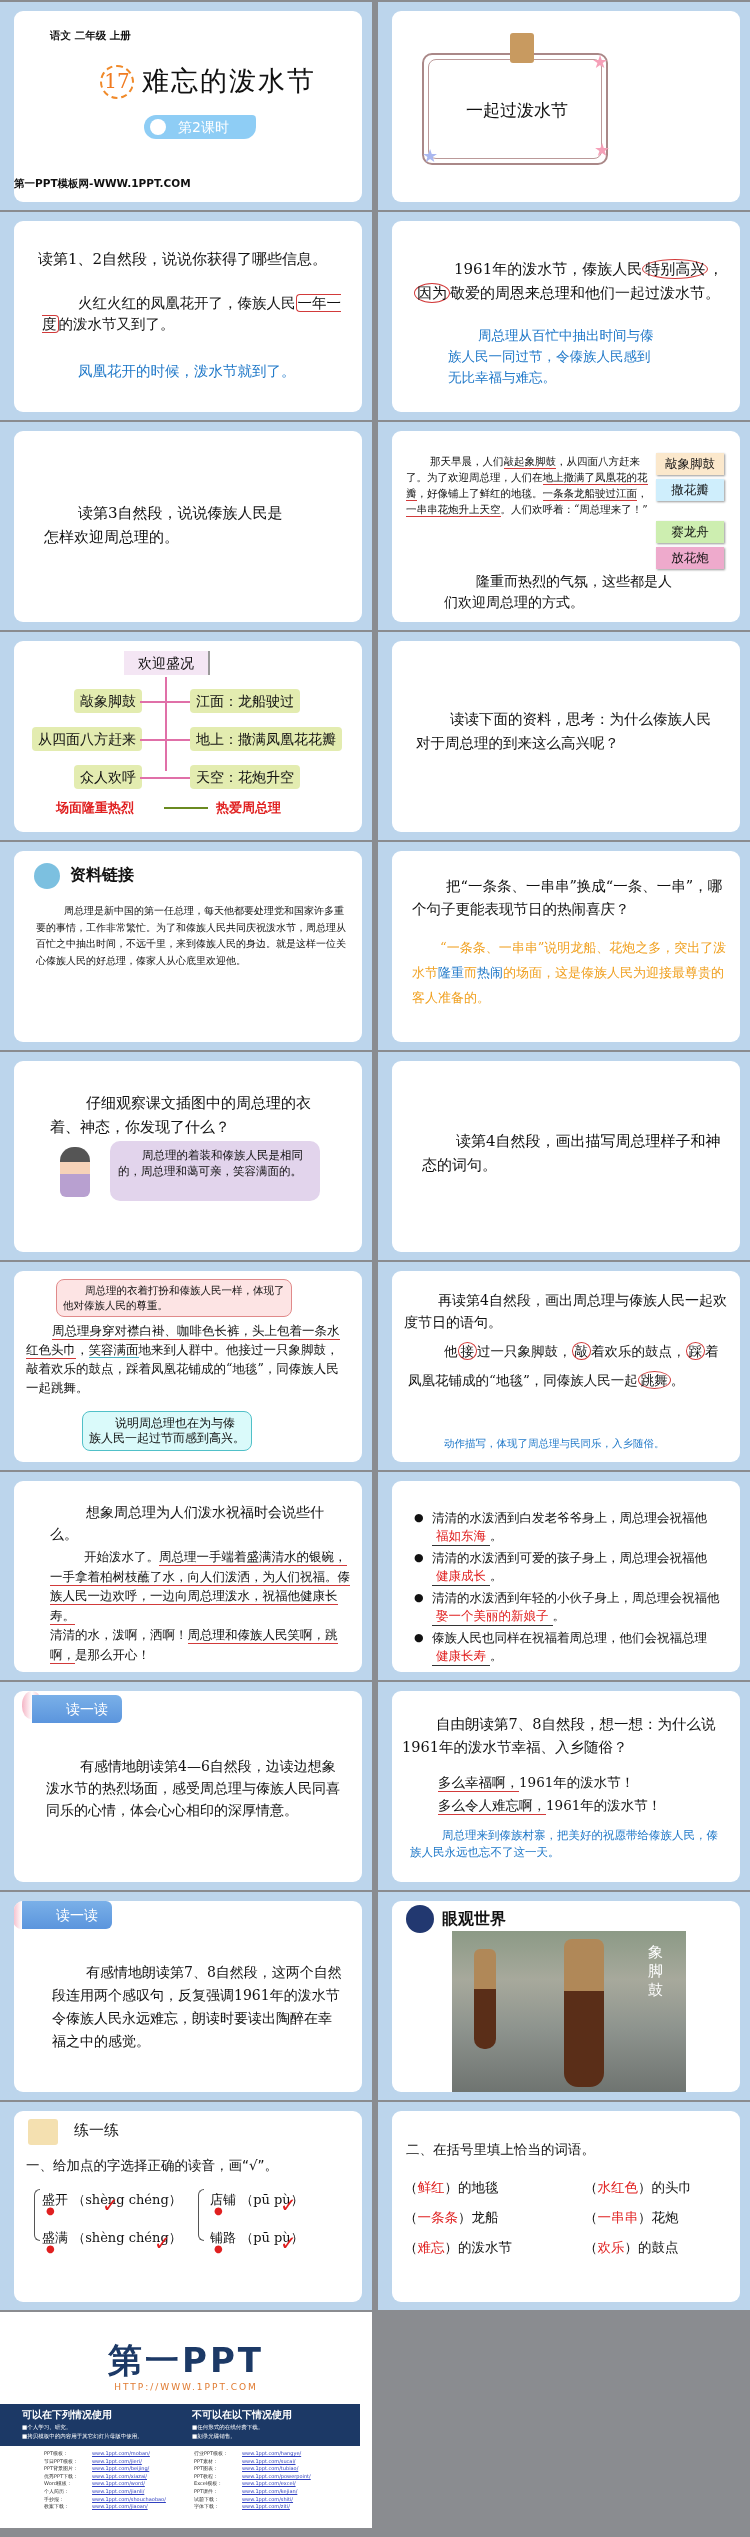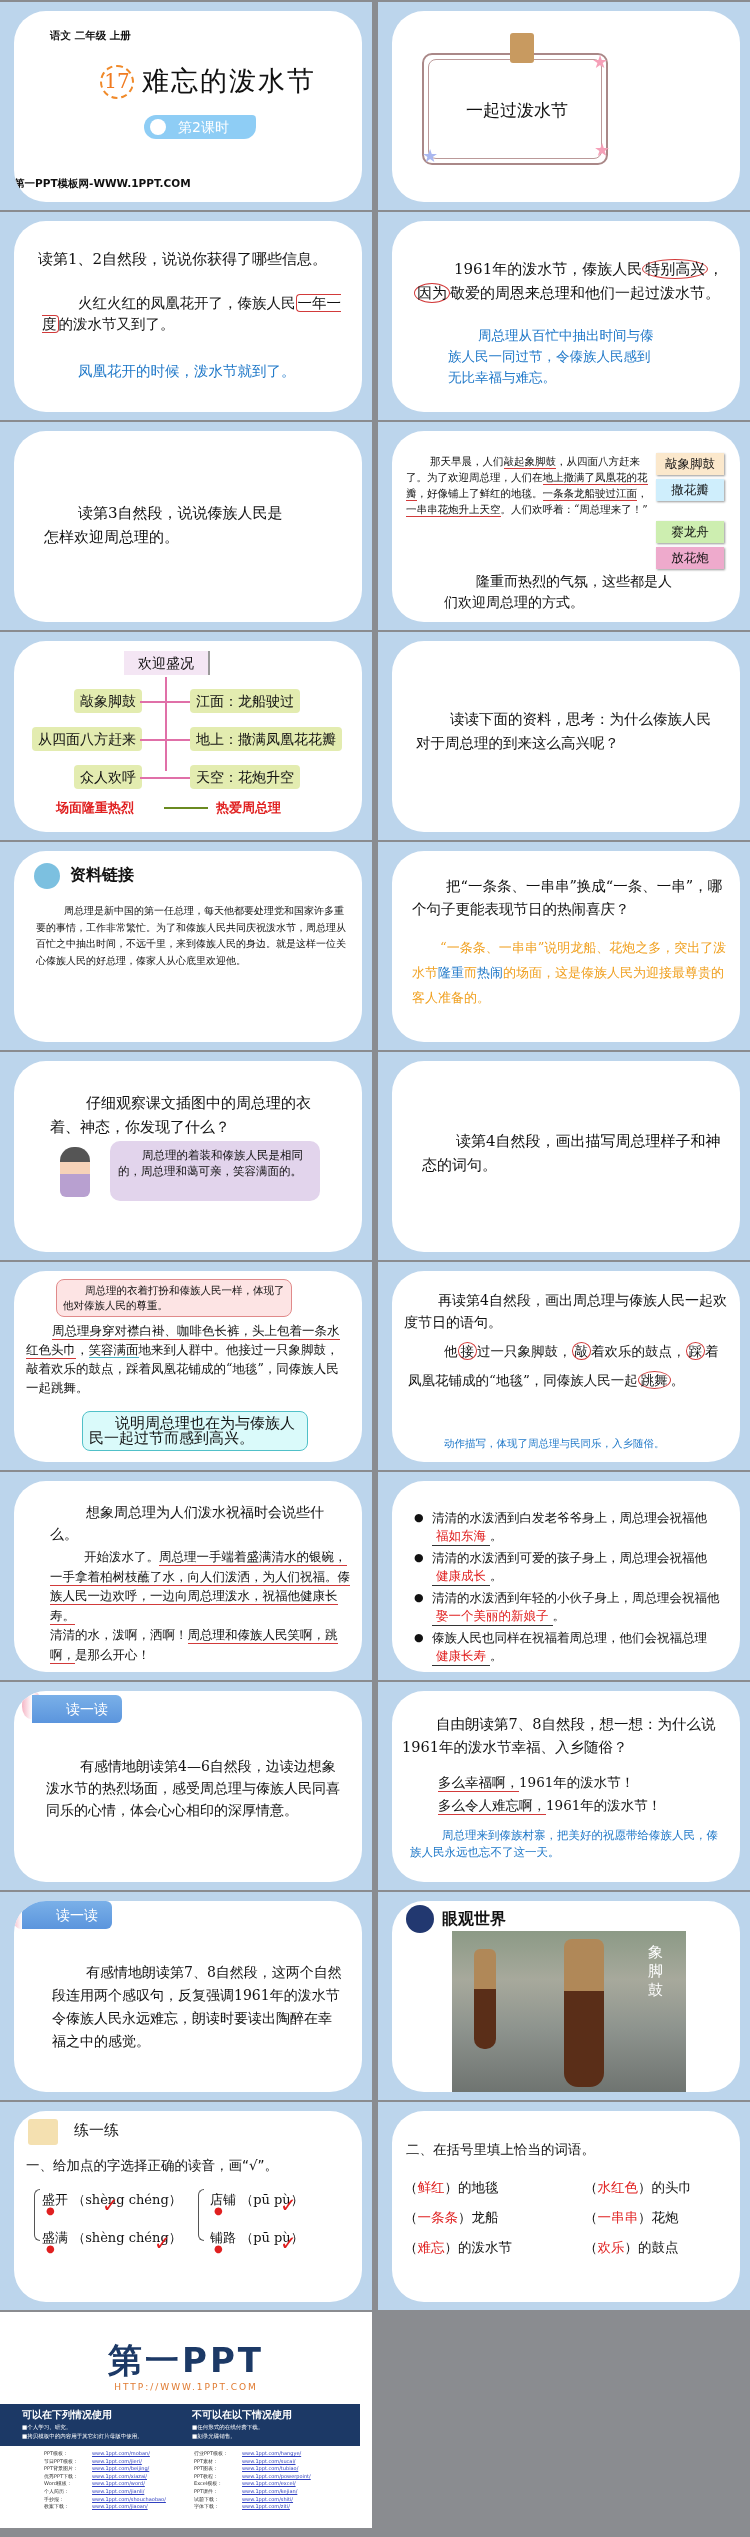--- a/index.html
+++ b/index.html
@@ -1,20 +1,20 @@
 <!DOCTYPE html>
 <html><head>
 <meta charset="utf-8">
 <style>
 *{box-sizing:border-box;margin:0;padding:0}
 html,body{width:750px;background:#8a8c90}
 body{font-family:"DejaVu Sans","Liberation Sans",sans-serif;color:#111}
 .grid{display:grid;grid-template-columns:372px 372px;gap:2px 6px;padding:2px 0 0 0;width:750px}
 .slide{position:relative;height:208px;background:#bcd5ec;padding:9px 10px 8px 14px;overflow:hidden}
-.card{position:relative;width:100%;height:100%;background:#fff;border-radius:32px;overflow:hidden}
+.card{position:relative;width:100%;height:100%;background:#fff;border-radius:9px;overflow:hidden}
 .abs{position:absolute}
 .t{font-size:14.5px;line-height:21px}
 .s{font-family:"DejaVu Serif","Liberation Serif",serif}
 .red{color:#e02020}.blue{color:#1f78c8}.orange{color:#f0a020}
 .ul{border-bottom:1.5px solid #d23a3a;padding-bottom:1px}
 .ulb{border-bottom:1.5px solid #4bb5c5}
 .circ{border:1.5px solid #d23a3a;border-radius:50%;padding:0 2px}
 .box{border:1.5px solid #d23a3a;border-radius:4px;padding:0 1px}
 
 .s1-sub{left:36px;top:18px;font-size:10.5px;font-weight:bold}
@@ -152,21 +152,21 @@
  <div class="slide">
       <div class="card">
   <div class="abs t s" style="left:30px;top:68px;width:300px;text-indent:34px;font-size:15px;line-height:24px">读第4自然段，画出描写周总理样子和神态的词句。</div>
  </div>
     </div>
 
  <div class="slide">
       <div class="card">
   <div class="abs s" style="left:42px;top:8px;width:236px;height:38px;background:#fde4e4;border:1px solid #e08a8a;border-radius:8px;padding:3px 6px;font-size:10.5px;line-height:15px;text-indent:22px">周总理的衣着打扮和傣族人民一样，体现了他对傣族人民的尊重。</div>
   <div class="abs s" style="left:12px;top:50px;width:322px;font-size:12.5px;line-height:19px;text-indent:26px"><span class="ul">周总理身穿对襟白褂、咖啡色长裤，头上包着一条水红色头巾</span><span>，</span><span class="ulb">笑容满面</span><span>地来到人群中。他接过一只象脚鼓，敲着欢乐的鼓点，踩着凤凰花铺成的“地毯”，同傣族人民一起跳舞。</span></div>
-  <div class="abs s" style="left:68px;top:140px;width:226px;height:40px;background:#dafafa;border:1.5px solid #50c0c8;border-radius:8px;padding:4px 6px;font-size:15px;line-height:15px;text-indent:26px">说明周总理也在为与傣族人民一起过节而感到高兴。</div>
+  <div class="abs s" style="left:68px;top:140px;width:170px;height:40px;background:#dafafa;border:1.5px solid #50c0c8;border-radius:8px;padding:4px 6px;font-size:12px;line-height:15px;text-indent:26px">说明周总理也在为与傣族人民一起过节而感到高兴。</div>
  </div>
     </div>
 
  <div class="slide">
       <div class="card">
   <div class="abs t s" style="left:12px;top:18px;width:326px;text-indent:34px;font-size:14px;line-height:22px">再读第4自然段，画出周总理与傣族人民一起欢度节日的语句。</div>
   <div class="abs s" style="left:16px;top:66px;width:320px;text-indent:36px;font-size:13.5px;line-height:29px"><span>他</span><span class="circ">接</span><span>过一只象脚鼓，</span><span class="circ">敲</span><span>着欢乐的鼓点，</span><span class="circ">踩</span><span>着凤凰花铺成的“地毯”，同傣族人民一起</span><span class="circ">跳舞</span><span>。</span></div>
   <div class="abs s blue" style="left:52px;top:166px;font-size:10.5px">动作描写，体现了周总理与民同乐，入乡随俗。</div>
  </div>
     </div>

